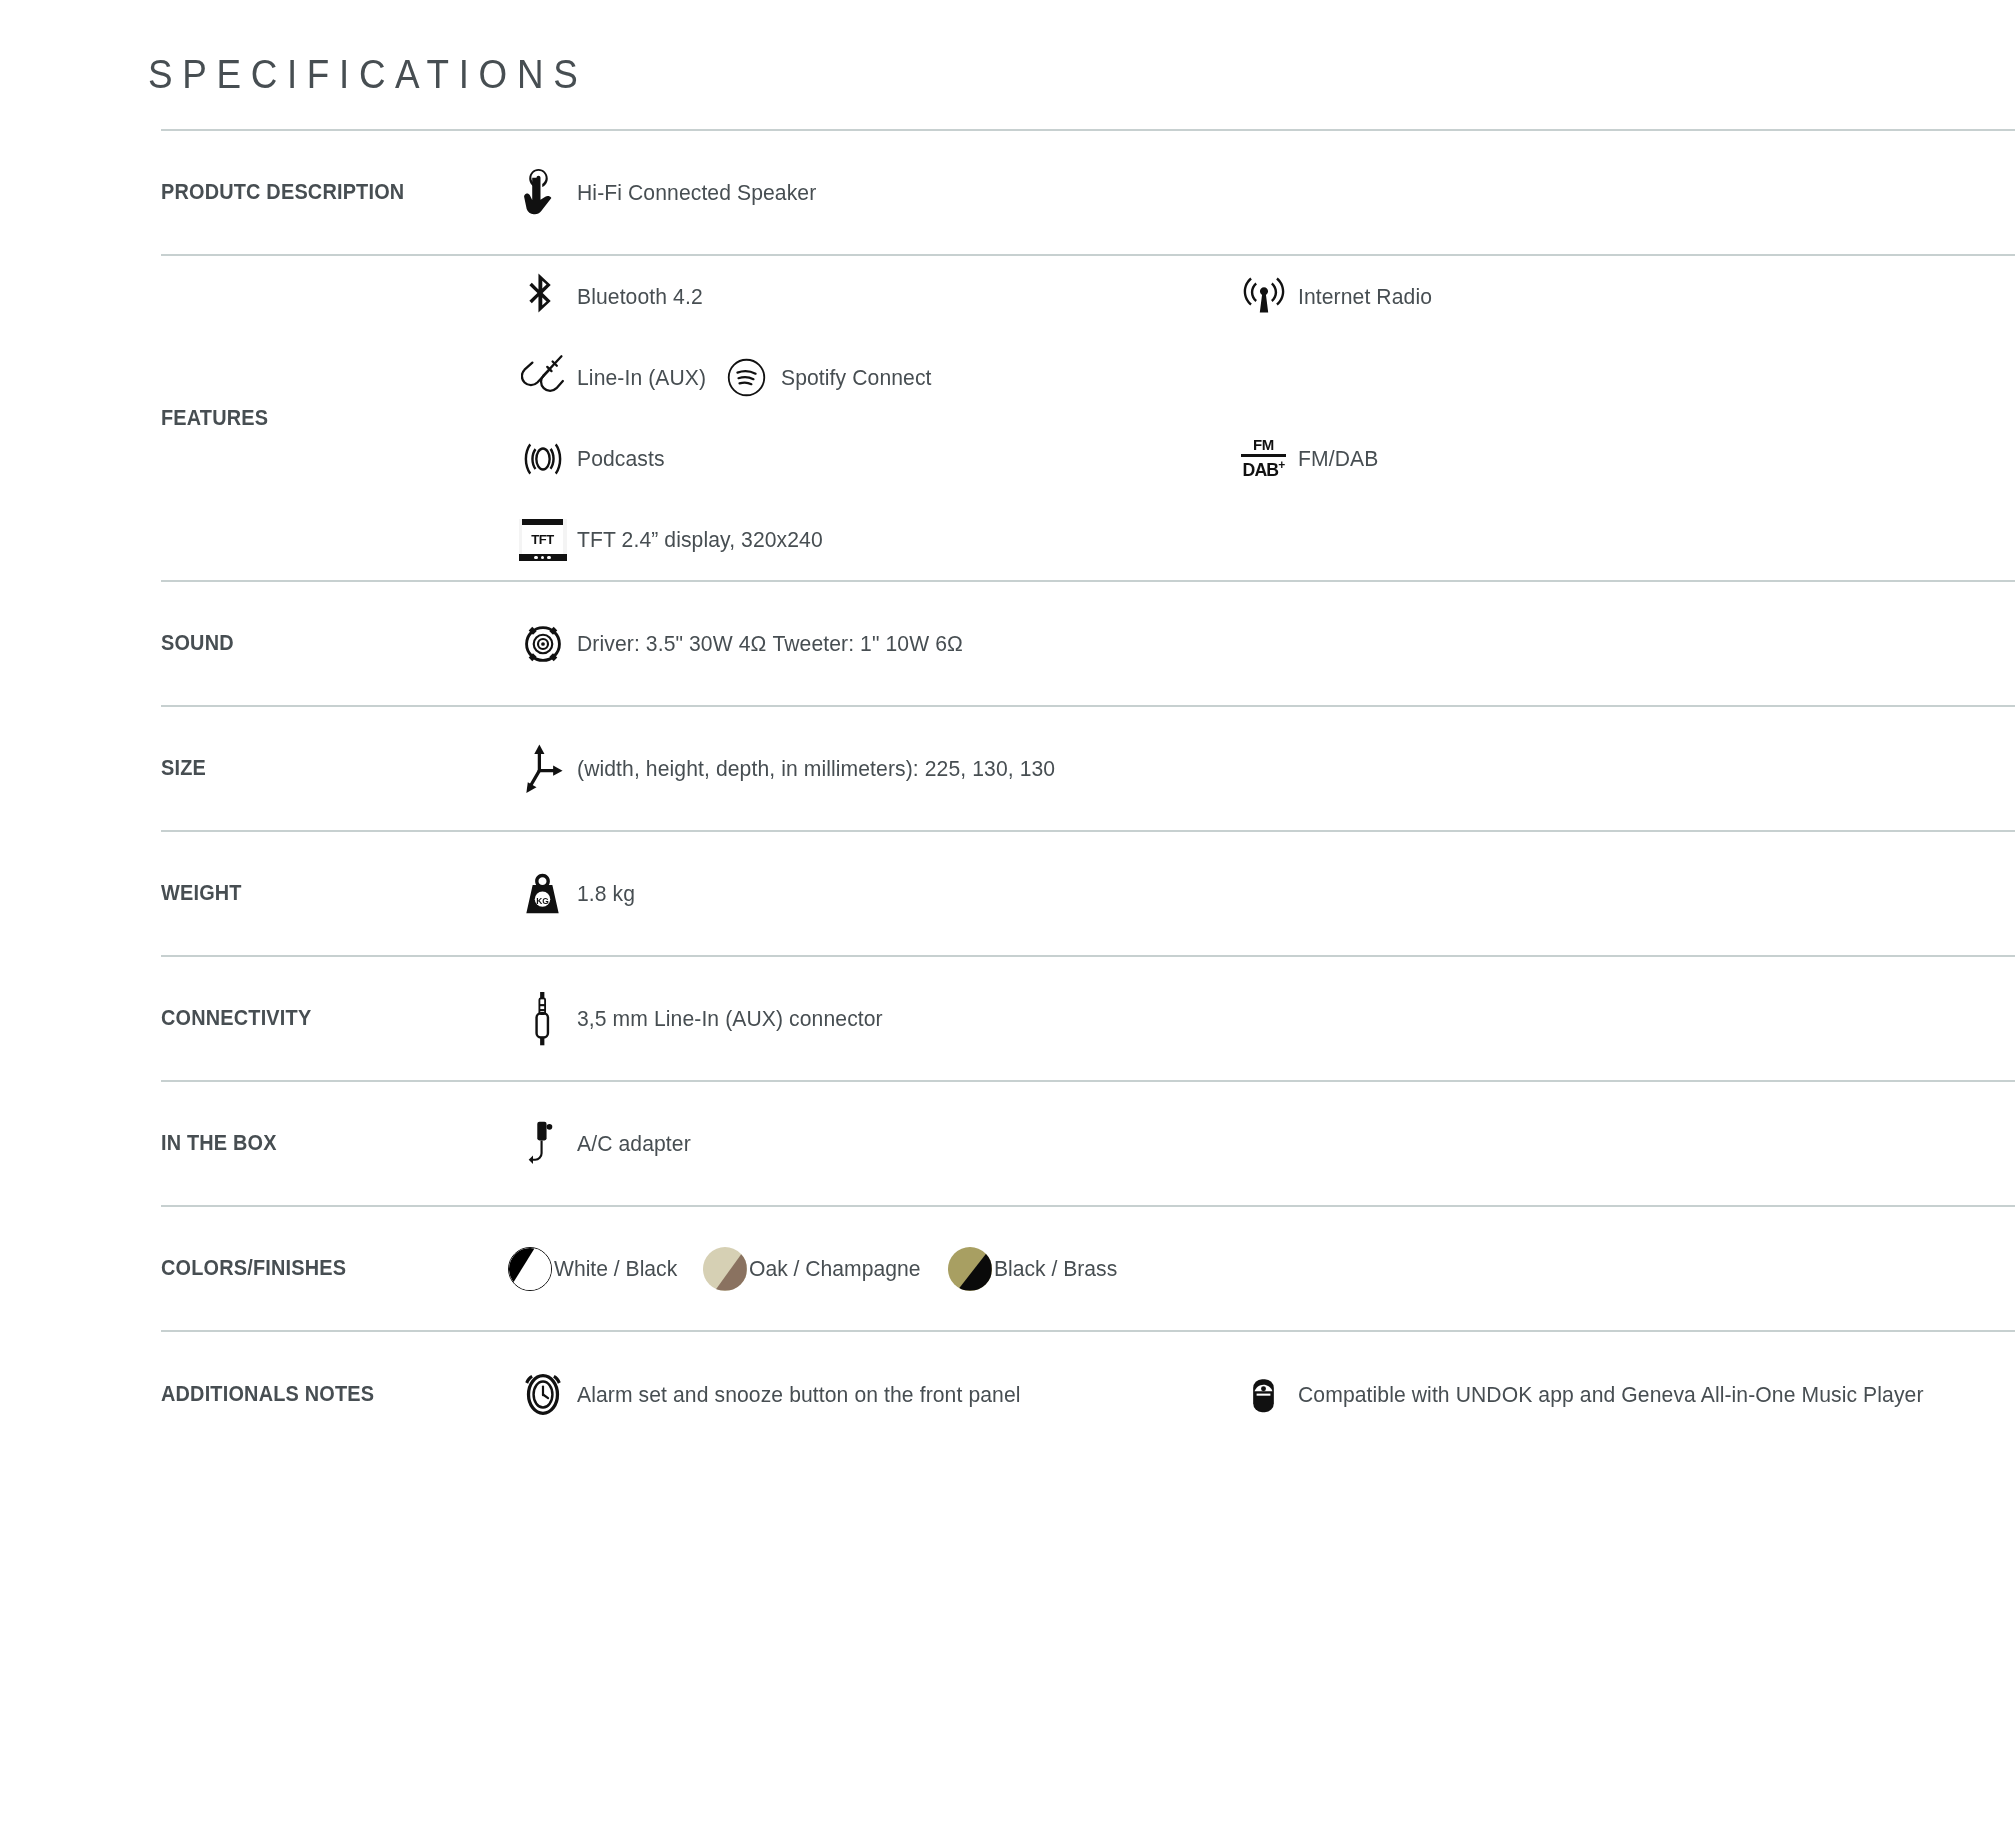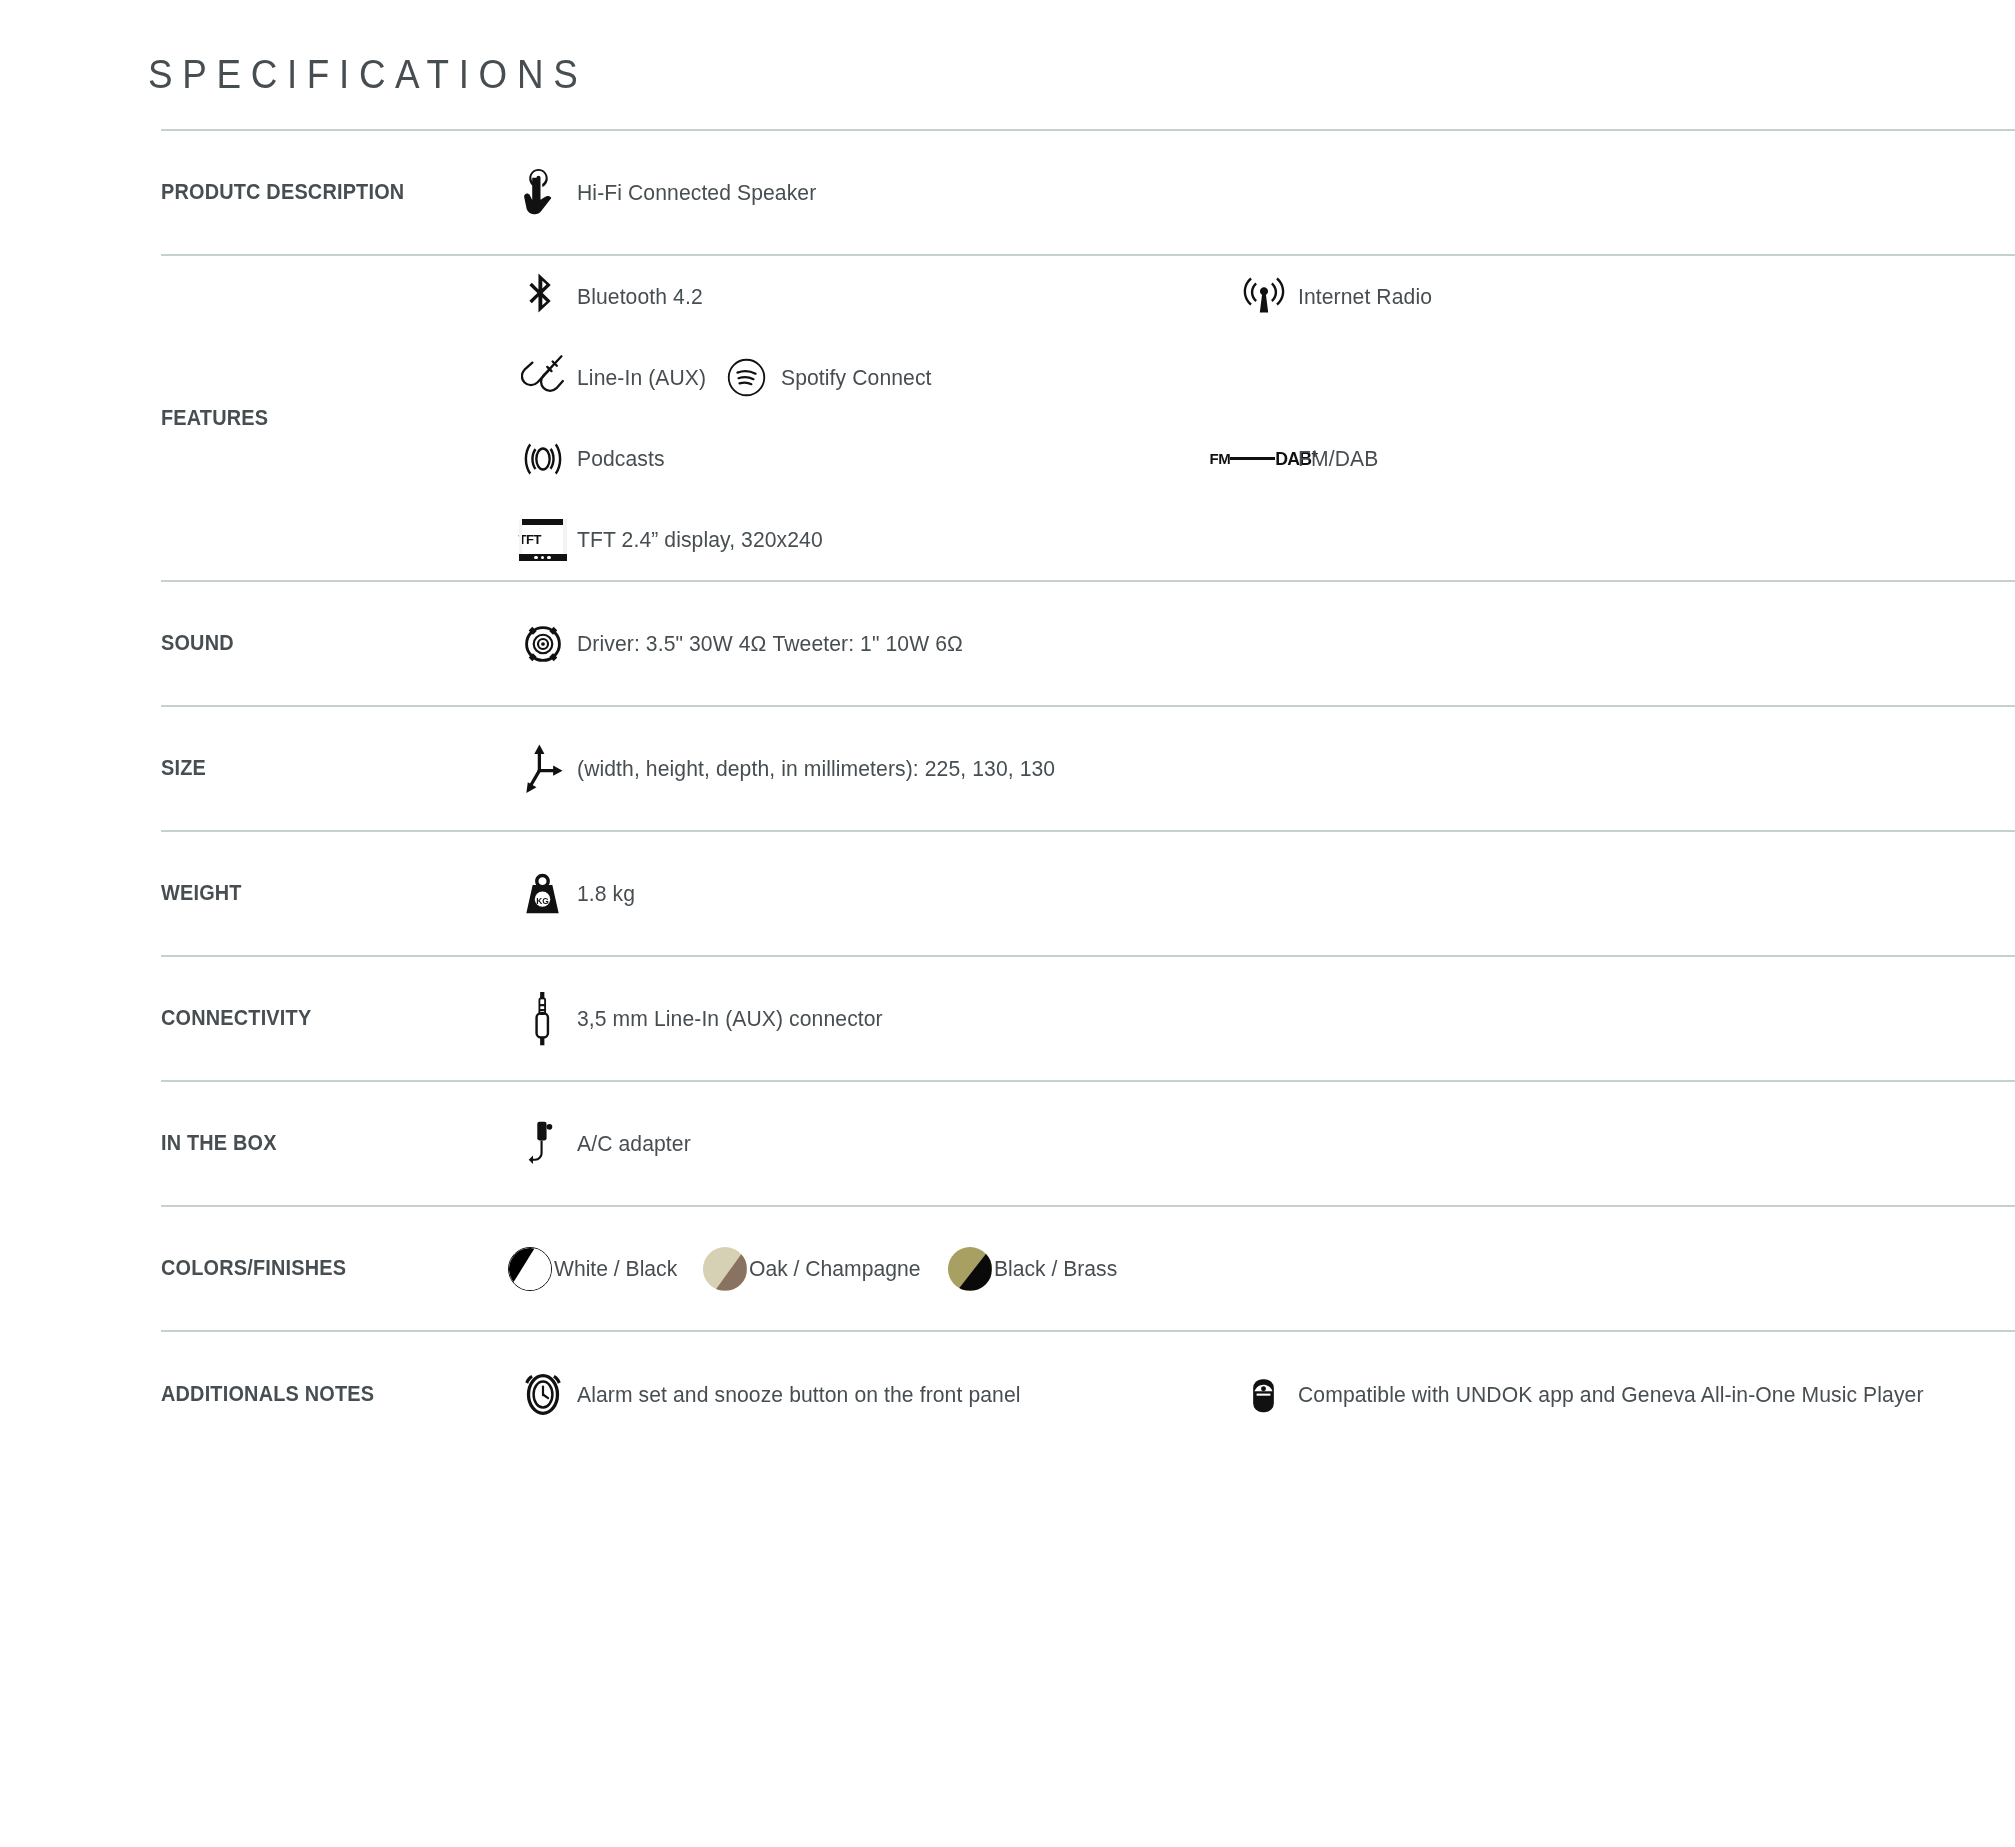--- a/index.html
+++ b/index.html
@@ -128,39 +128,39 @@
     font-size: 22px;
     color: #474e52;
     white-space: nowrap;
     transform: scaleX(0.96);
     transform-origin: left center;
   }
 
   
   .fmdab {
     display: flex;
-    flex-direction: row;
+    flex-direction: column;
     align-items: center;
     justify-content: center;
     line-height: 1;
     font-weight: 700;
     color: #111;
     font-family: "Liberation Sans", sans-serif;
   }
   .fmdab .top { font-size: 15px; letter-spacing: -0.4px; }
   .fmdab .bar { width: 45px; height: 3.2px; background: #111; margin: 2px 0; }
   .fmdab .bot { font-size: 17.7px; letter-spacing: -0.8px; text-align: center; }
 
   
   .tftbox {
     width: 48px; height: 42px;
     border: 0;
     background: #fff;
     position: relative;
-    display: flex; align-items: center; 
+    display: flex; align-items: center; justify-content: center;
   }
   .tftbox .topbar, .tftbox .botbar {
     position: absolute; left: 0; right: 0; height: 6.4px; background: #111;
   }
   .tftbox .topbar { top: 0; }
   .tftbox .botbar { bottom: 0; display: flex; align-items: center; justify-content: center; }
   .tftbox .botbar i {
     width: 3.6px; height: 3.6px; background: #fff; border-radius: 50%; margin: 0 1.6px; display:block;
   }
   .tftbox .lbl {

